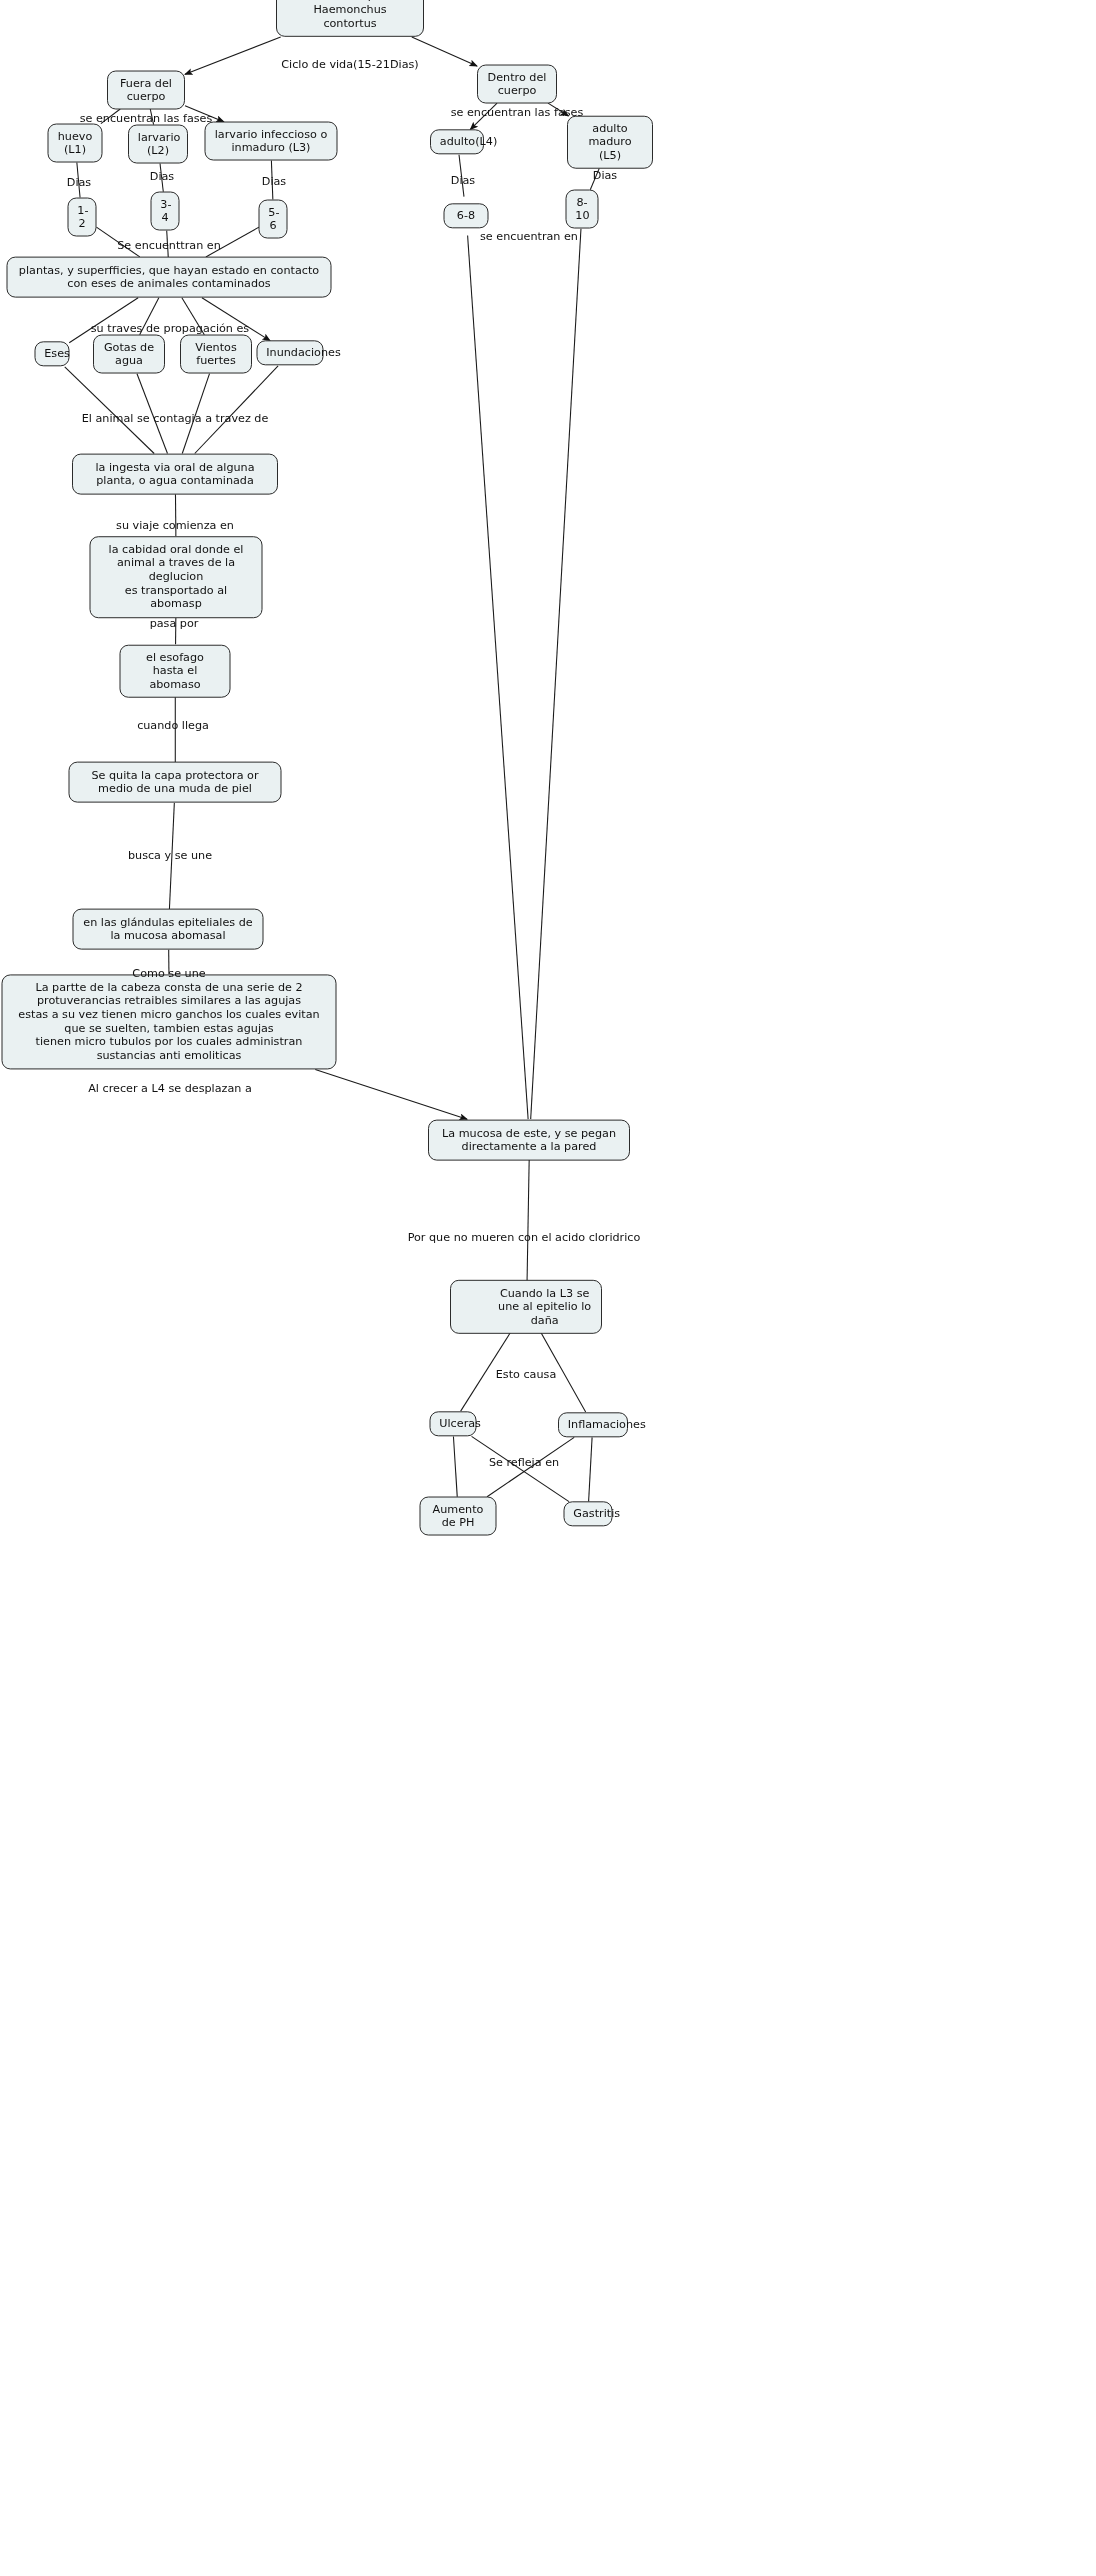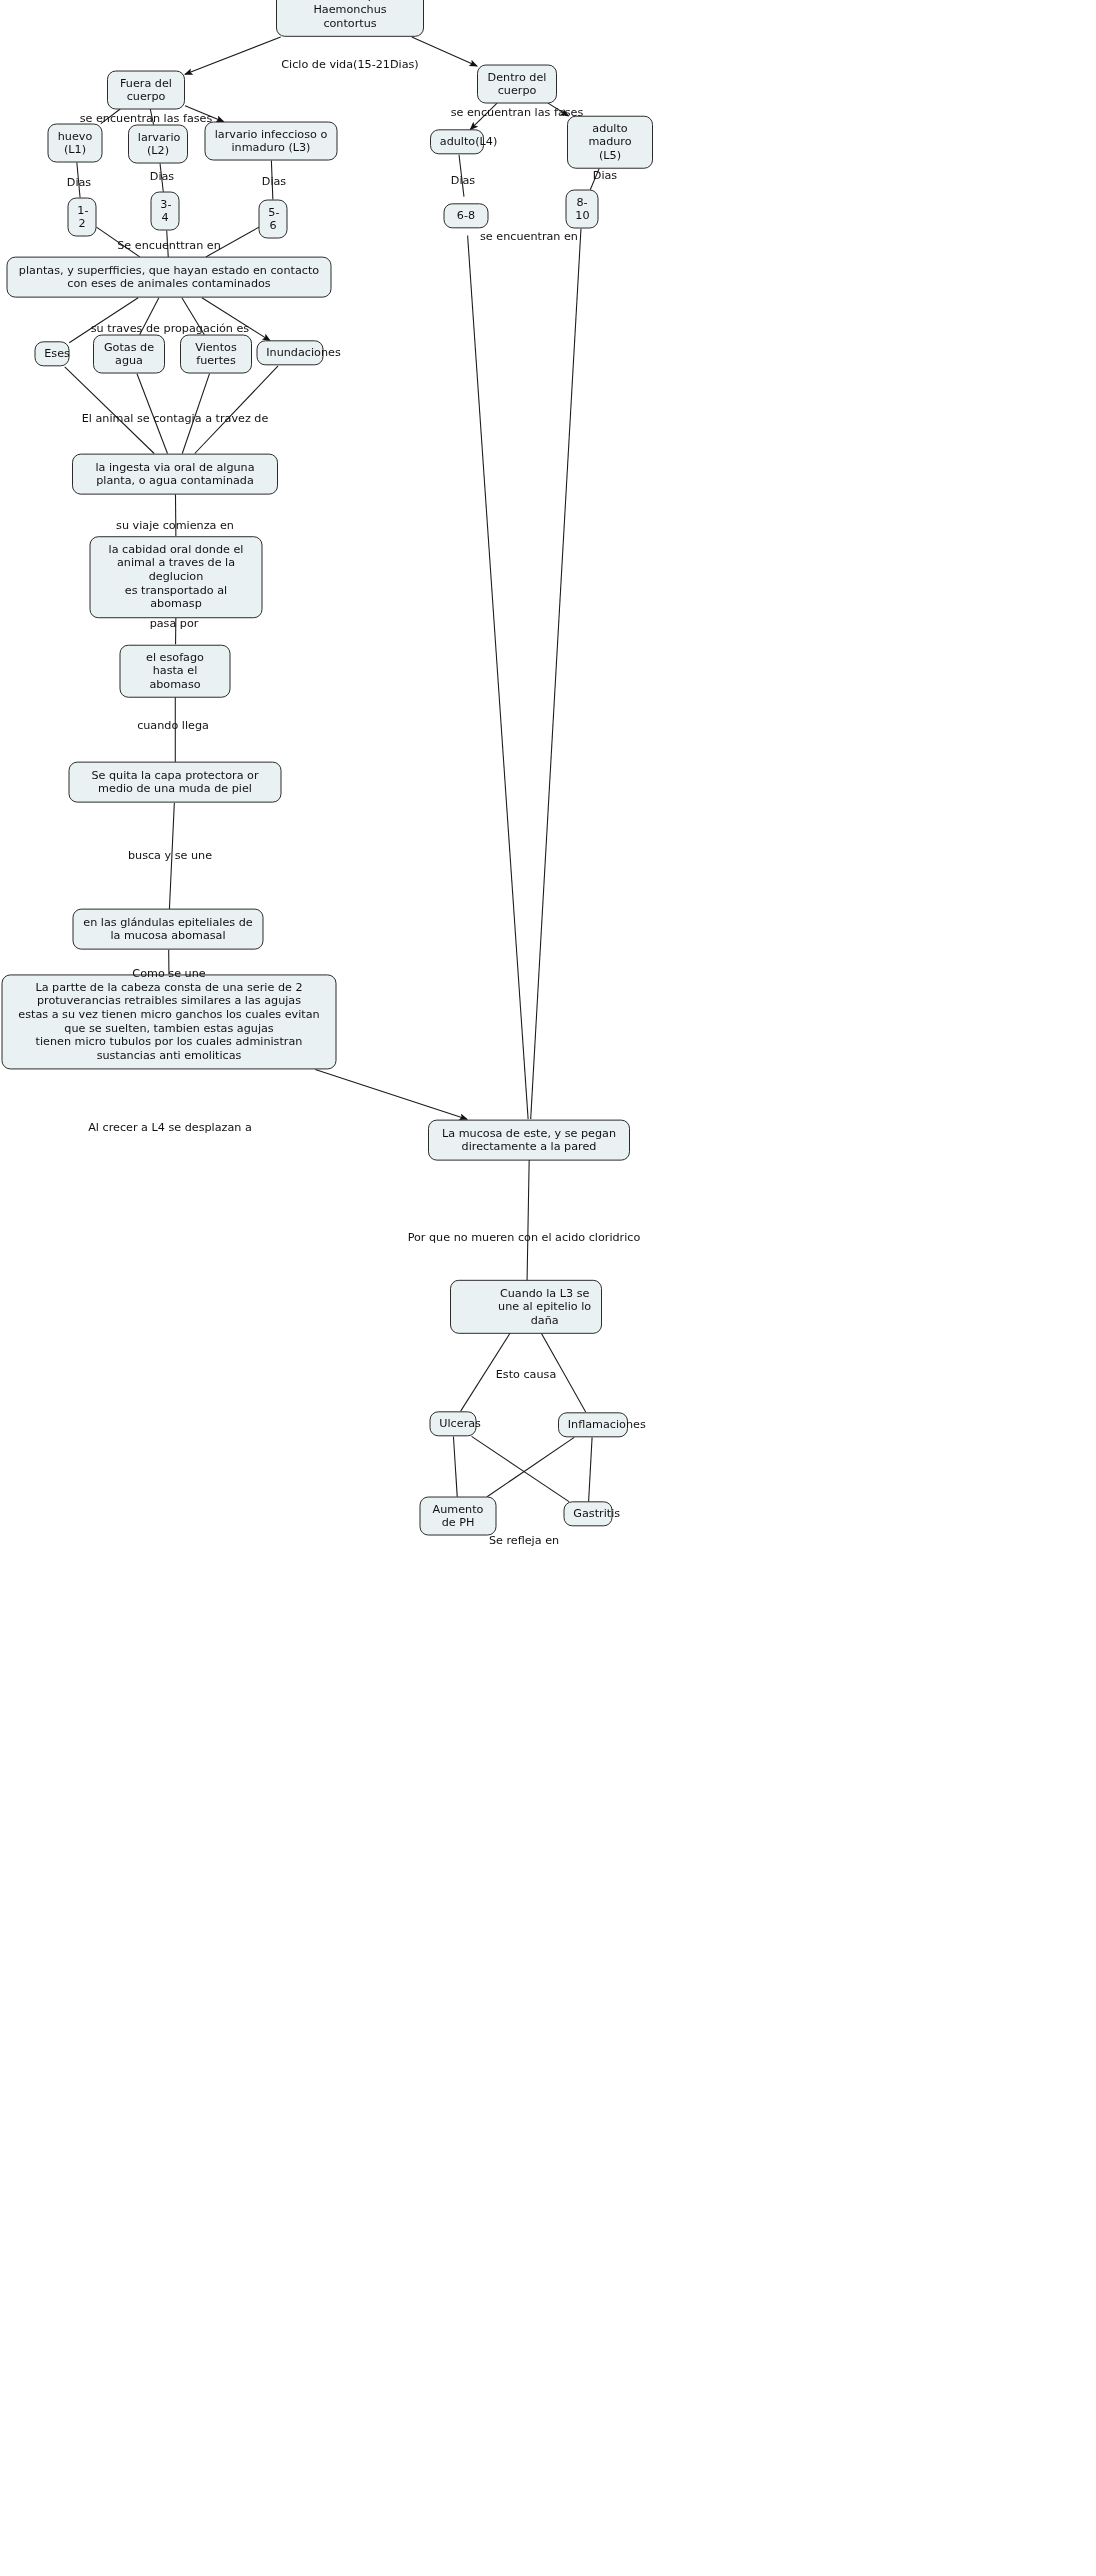--- a/index.html
+++ b/index.html
@@ -151,19 +151,19 @@
       <div class="elabel" style="left: 605px; top: 176px;">Dias</div>
       <div class="elabel" style="left: 169px; top: 246px;">Se encuenttran en</div>
       <div class="elabel" style="left: 529px; top: 237px;">se encuentran en</div>
       <div class="elabel" style="left: 170px; top: 329px;">su traves de propagación es</div>
       <div class="elabel" style="left: 175px; top: 419px;">El animal se contagia a travez de</div>
       <div class="elabel" style="left: 175px; top: 526px;">su viaje comienza en</div>
       <div class="elabel" style="left: 174px; top: 624px;">pasa por</div>
       <div class="elabel" style="left: 173px; top: 726px;">cuando llega</div>
       <div class="elabel" style="left: 170px; top: 856px;">busca y se une</div>
       <div class="elabel" style="left: 169px; top: 974px;">Como se une</div>
-      <div class="elabel" style="left: 170px; top: 1089px; margin-top: 39px;">Al crecer a L4 se desplazan a</div>
+      <div class="elabel" style="left: 170px; top: 1089px;">Al crecer a L4 se desplazan a</div>
       <div class="elabel" style="left: 524px; top: 1238px;">Por que no mueren con el acido cloridrico</div>
       <div class="elabel" style="left: 526px; top: 1375px;">Esto causa</div>
-      <div class="elabel" style="left: 524px; top: 1541px;">Se refleja en</div>
+      <div class="elabel" style="left: 524px; top: 1463px;">Se refleja en</div>
     </div>
 </div>
 
 
 </body></html>

